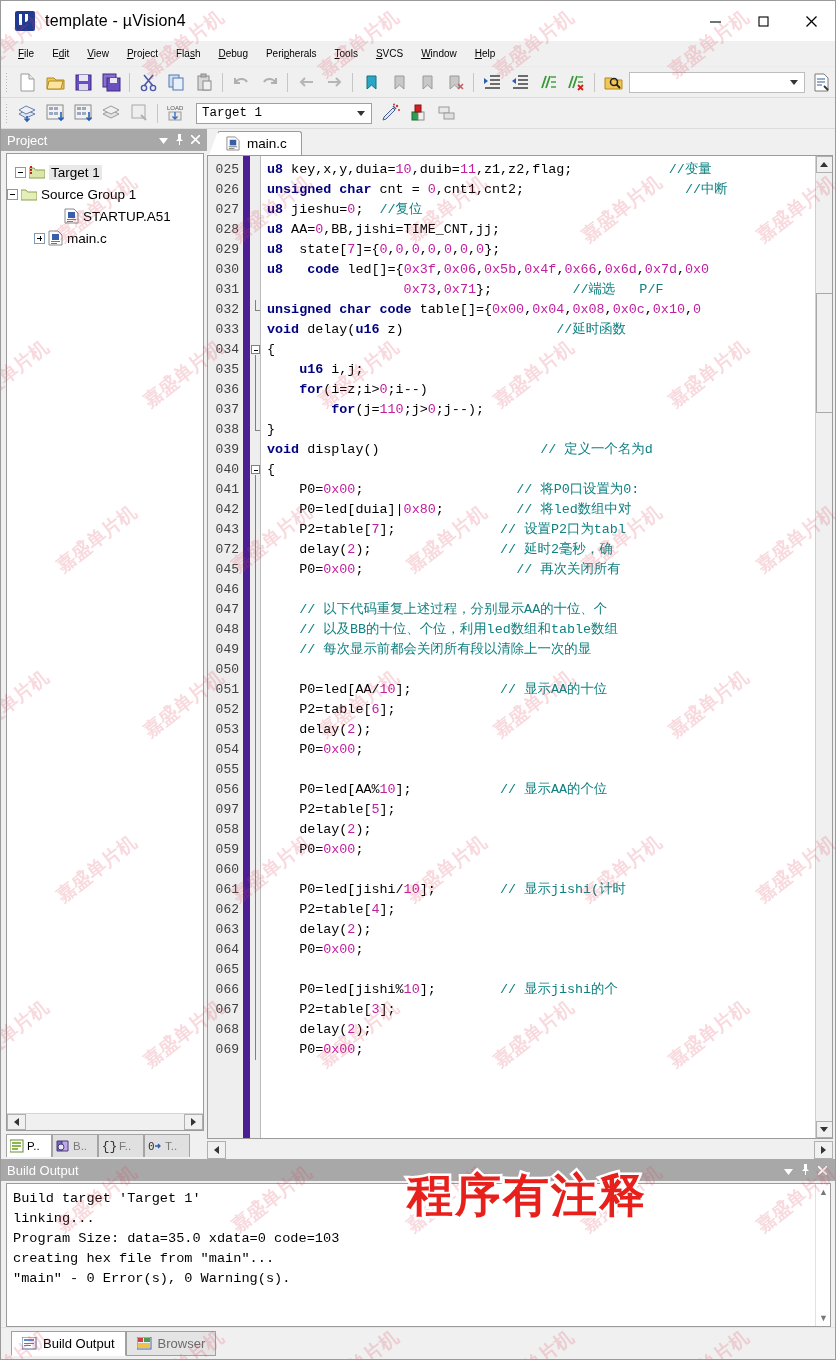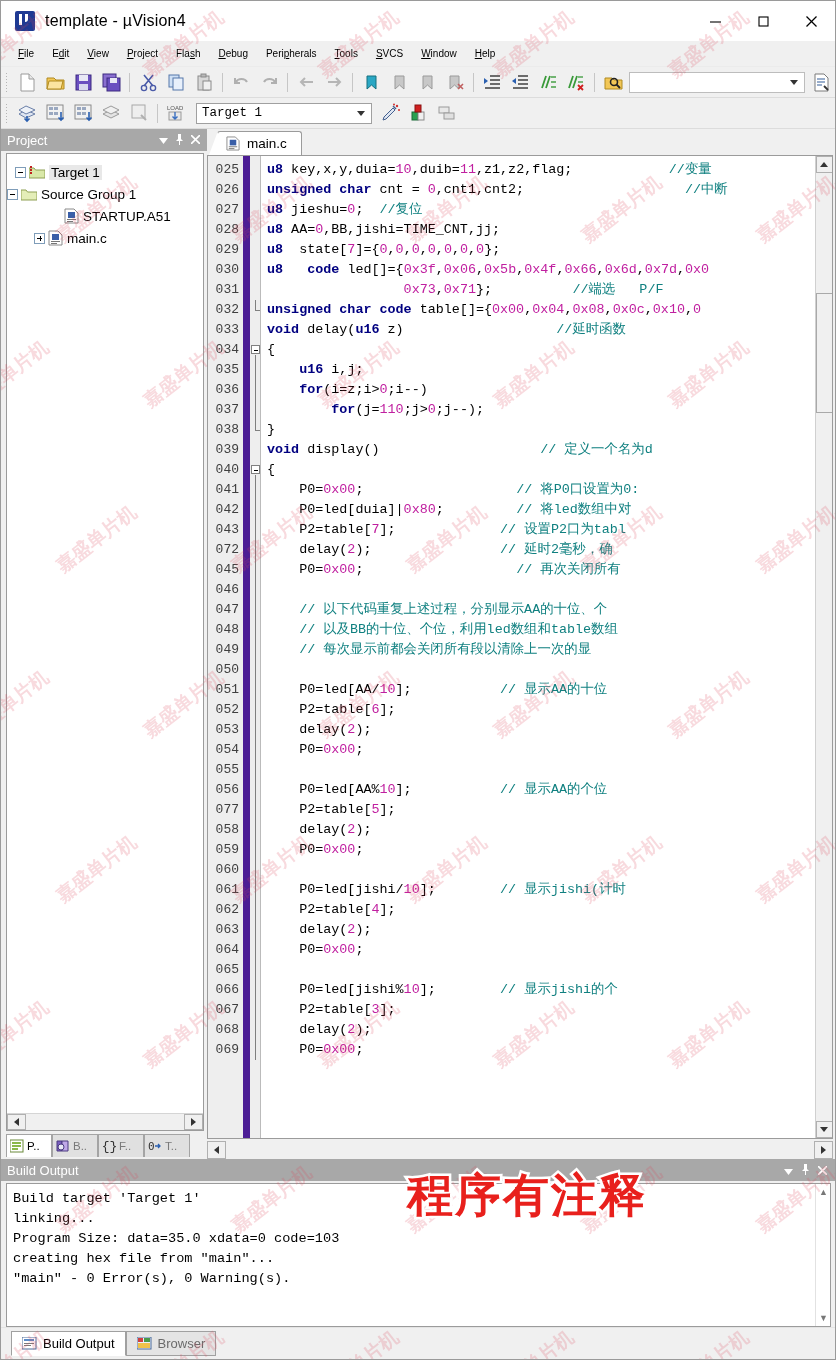--- a/index.html
+++ b/index.html
@@ -797,21 +797,21 @@
             <div class="gl">047</div>
             <div class="gl">048</div>
             <div class="gl">049</div>
             <div class="gl">050</div>
             <div class="gl">051</div>
             <div class="gl">052</div>
             <div class="gl">053</div>
             <div class="gl">054</div>
             <div class="gl">055</div>
             <div class="gl">056</div>
-            <div class="gl">077</div>
+            <div class="gl">097</div>
             <div class="gl">058</div>
             <div class="gl">059</div>
             <div class="gl">060</div>
             <div class="gl">061</div>
             <div class="gl">062</div>
             <div class="gl">063</div>
             <div class="gl">064</div>
             <div class="gl">065</div>
             <div class="gl">066</div>
             <div class="gl">067</div>

